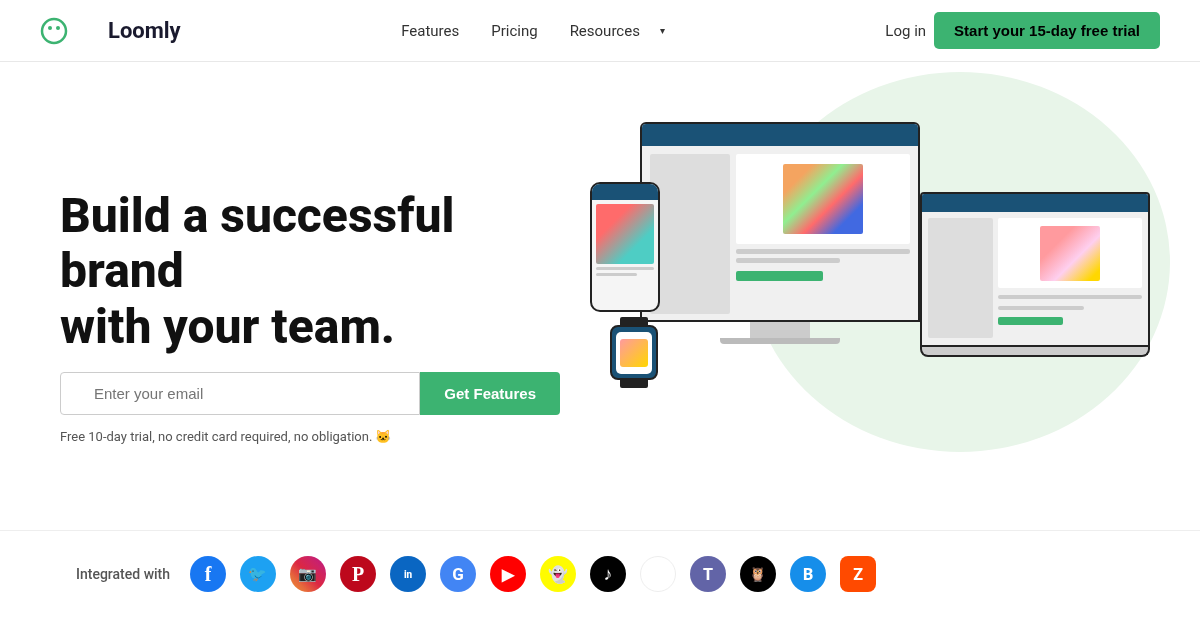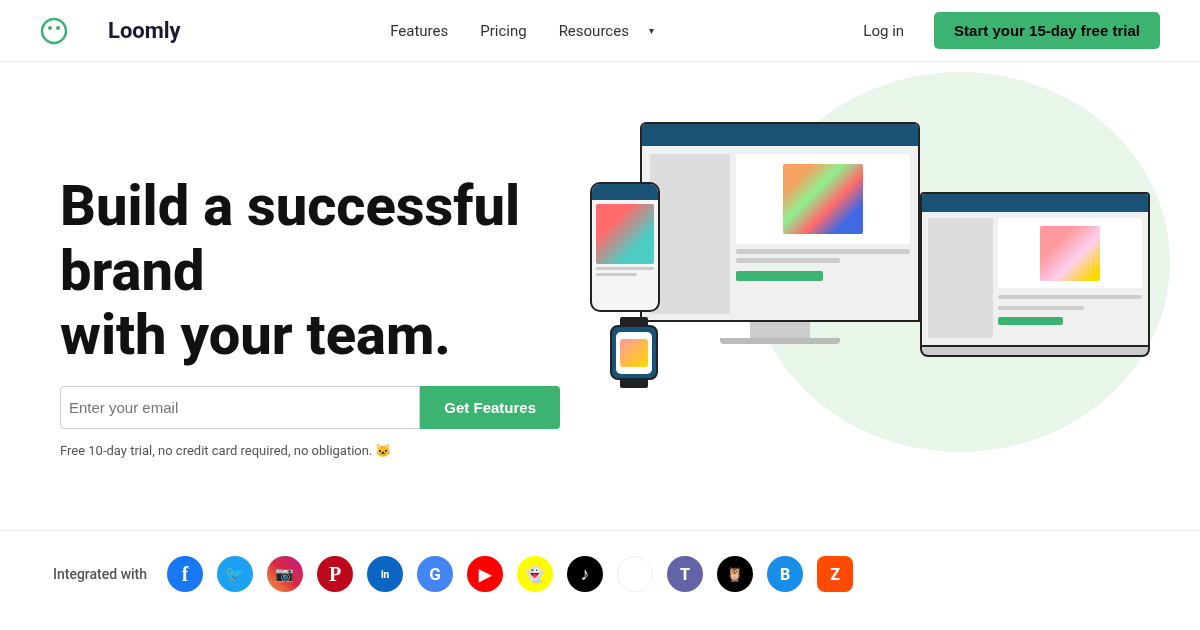--- a/index.html
+++ b/index.html
@@ -9,41 +9,41 @@
     nav {
       display: flex; align-items: center; justify-content: space-between;
       padding: 0 40px; height: 62px; border-bottom: 1px solid #e8e8e8;
     }
     .nav-logo { display: flex; align-items: center; gap: 8px; }
     .logo-icon { width: 28px; height: 28px; }
     .logo-text { font-size: 22px; font-weight: 700; color: #1a1a2e; margin-left: 32px; }
     .nav-links { display: flex; align-items: center; gap: 32px; }
     .nav-link { font-size: 15px; color: #333; text-decoration: none; cursor: pointer; }
     .nav-link-resources { display: flex; align-items: center; gap: 20px; }
-    .nav-right { display: flex; align-items: center; gap: 30px; }
+    .nav-right { display: flex; align-items: center; gap: 8px; }
     .nav-login { font-size: 15px; color: #333; cursor: pointer; }
     .nav-cta {
       background: #3cb371; color: #000000; border: none;
       padding: 10px 20px; border-radius: 5px; font-size: 15px;
       font-weight: 600; cursor: pointer; white-space: nowrap;
     }
 
     
     .hero {
       display: flex; align-items: center;
       padding: 40px 40px 0 60px;
       height: calc(630px - 62px - 100px);
       position: relative;
     }
     .hero-left { flex: 0 0 500px; }
-    .hero-title { font-size: 56px; font-weight: 800; color: #111; line-height: 1.15; margin-bottom: 18px; }
+    .hero-title { font-size: 48px; font-weight: 800; color: #111; line-height: 1.15; margin-bottom: 18px; }
     .hero-subtitle { font-size: 18px; color: #444; margin-bottom: 32px; }
     .hero-form { display: flex; gap: 0; margin-bottom: 14px; }
     .hero-input {
-      flex: 1; padding: 12px 8px; border: 1.5px solid #ccc;
+      flex: 1; padding: 12px 33px; border: 1.5px solid #ccc;
       border-radius: 4px 0 0 4px; font-size: 15px; outline: none;
       color: #999;
     }
     .hero-btn {
       background: #3cb371; color: #fff; border: none;
       padding: 12px 24px; border-radius: 0 4px 4px 0;
       font-size: 15px; font-weight: 600; cursor: pointer;
     }
     .hero-disclaimer { font-size: 13px; color: #555; display: flex; align-items: center; gap: 6px; }
 
@@ -126,21 +126,21 @@
       display: flex; align-items: center; justify-content: center;
     }
     .watch-face { width: 36px; height: 42px; background: #fff; border-radius: 5px; display: flex; align-items: center; justify-content: center; }
     .watch-art { width: 28px; height: 28px; background: linear-gradient(135deg, #ff9a9e, #ffd700); border-radius: 3px; }
     .watch-strap-top { width: 28px; height: 8px; background: #222; border-radius: 2px 2px 0 0; margin: 0 auto; }
     .watch-strap-bot { width: 28px; height: 8px; background: #222; border-radius: 0 0 2px 2px; margin: 0 auto; }
 
     
     .integrations {
       display: flex; align-items: center; gap: 20px;
-      padding: 18px 53px;
+      padding: 18px 76px;
       border-top: 1px solid #eee;
       height: 87px;
     }
     .integrations-label { font-size: 14px; color: #555; font-weight: 500; white-space: nowrap; }
     .integration-icons { display: flex; align-items: center; gap: 14px; }
     .i-icon {
       width: 36px; height: 36px; border-radius: 50%;
       display: flex; align-items: center; justify-content: center;
       font-size: 18px; font-weight: 700; color: #fff; flex-shrink: 0;
     }

